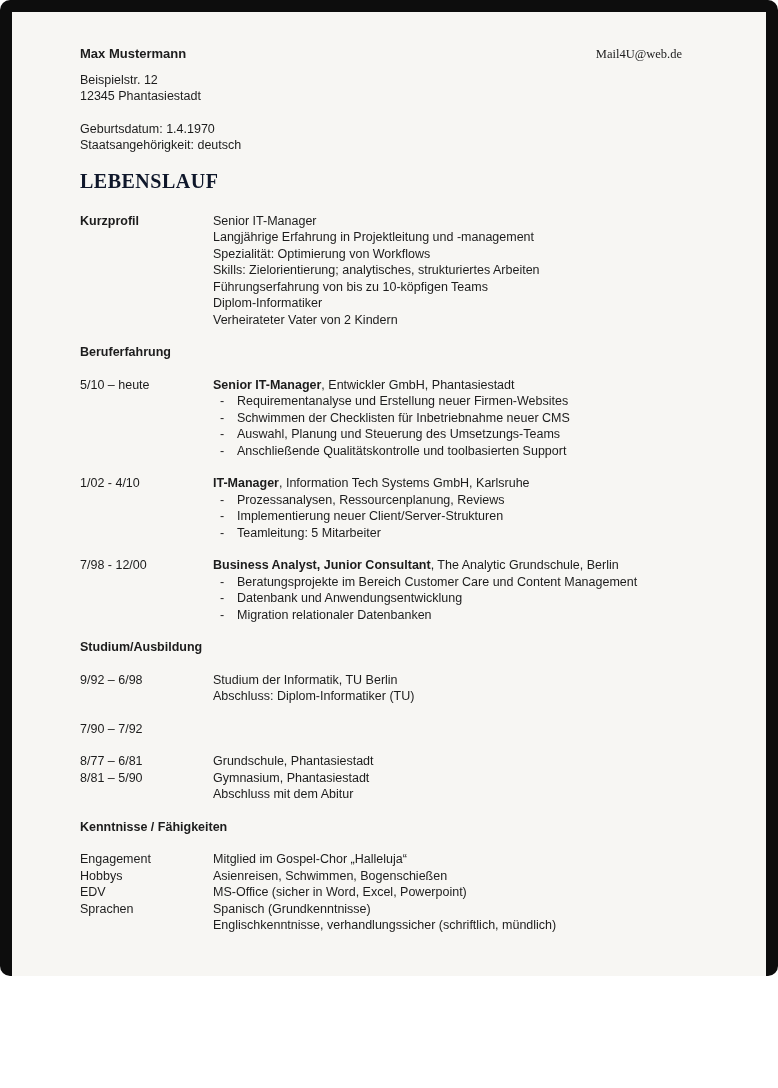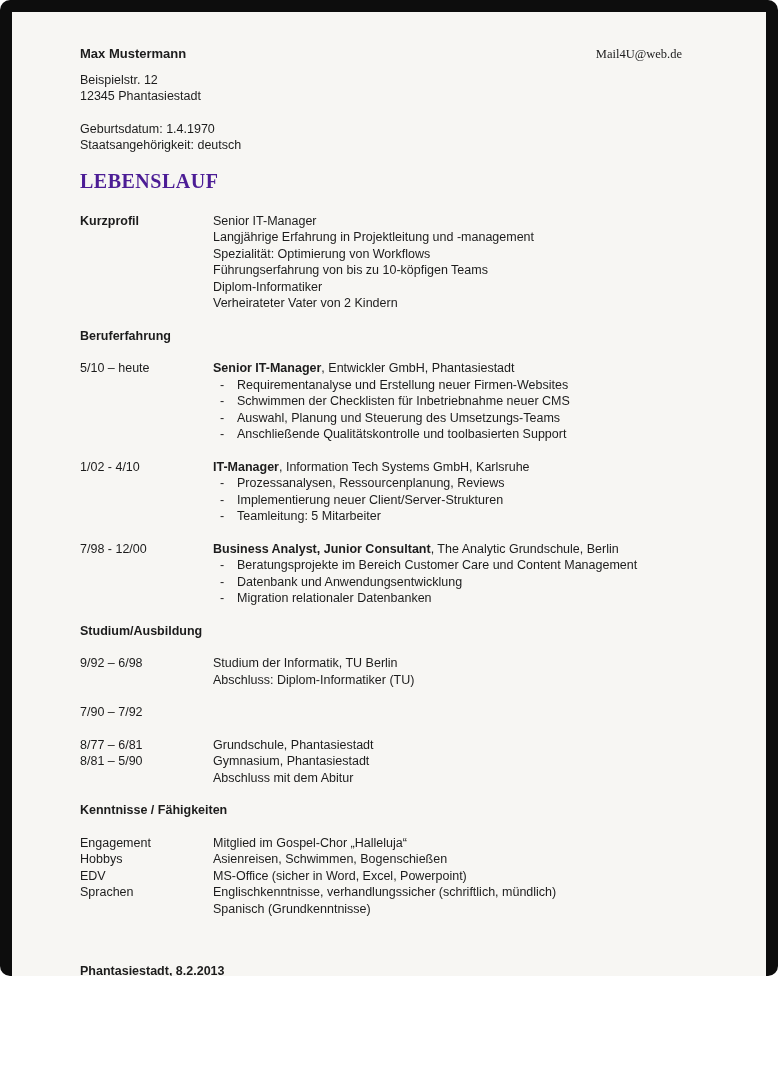--- a/index.html
+++ b/index.html
@@ -39,21 +39,21 @@
   .email { font-size: 12.5px; font-family: Liberation Serif, serif; }
   .addr-block { margin-bottom: 16px; }
   .info-block { margin-bottom: 15px; }
   .doc-title {
     font-family: "Liberation Serif", serif;
     font-weight: bold;
     font-size: 20px;
     line-height: 24px;
     letter-spacing: 0.5px;
     margin: 12px 0 20px 0;
-    color: #4c1d95;
+    color: #0f172a;
   }
   .row {
     display: grid;
     grid-template-columns: 133px 1fr;
     align-items: start;
   }
   .label, .section-heading { font-weight: bold; }
   .section-heading { margin: 0 0 16px 0; }
   .block { margin-bottom: 16px; }
   .block-tight { margin-bottom: 0; }
@@ -96,20 +96,21 @@
     </div>
 
     <div class="doc-title">LEBENSLAUF</div>
 
     <div class="row block">
       <div class="label">Kurzprofil</div>
       <div>
         <div>Senior IT-Manager</div>
         <div>Langjährige Erfahrung in Projektleitung und -management</div>
         <div>Spezialität: Optimierung von Workflows</div>
+        <div>Skills: Zielorientierung; analytisches, strukturiertes Arbeiten</div>
         <div>Führungserfahrung von bis zu 10-köpfigen Teams</div>
         <div>Diplom-Informatiker</div>
         <div>Verheirateter Vater von 2 Kindern</div>
       </div>
     </div>
 
     <div class="section-heading">Beruferfahrung</div>
 
     <div class="row block">
       <div>5/10 – heute</div>
@@ -217,22 +218,22 @@
     </div>
     <div class="row block-tight">
       <div>EDV</div>
       <div>
         <div>MS-Office (sicher in Word, Excel, Powerpoint)</div>
       </div>
     </div>
     <div class="row block-tight">
       <div>Sprachen</div>
       <div>
+        <div>Spanisch (Grundkenntnisse)</div>
         <div>Englischkenntnisse, verhandlungssicher (schriftlich, mündlich)</div>
-        <div>Spanisch (Grundkenntnisse)</div>
       </div>
     </div>
 
     <div class="footer-sign">Phantasiestadt, 8.2.2013</div>
 
   </div>
   <span class="watermark">blog</span>
 </div>
 
 </body></html>

